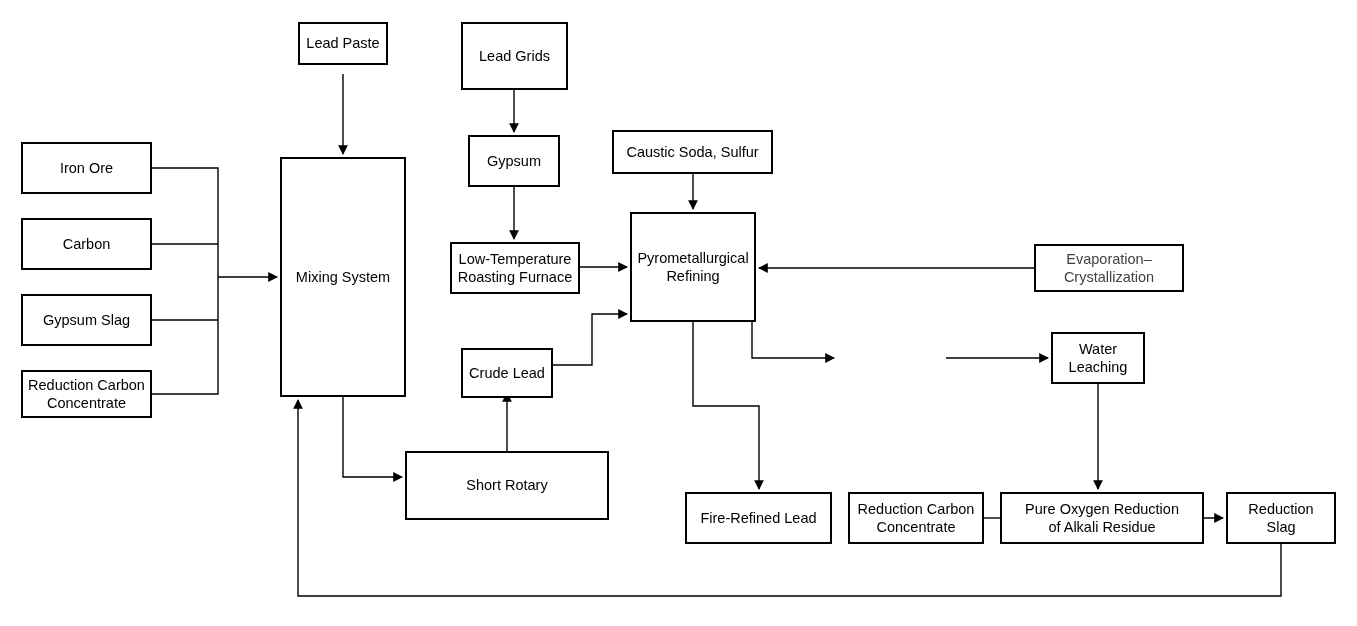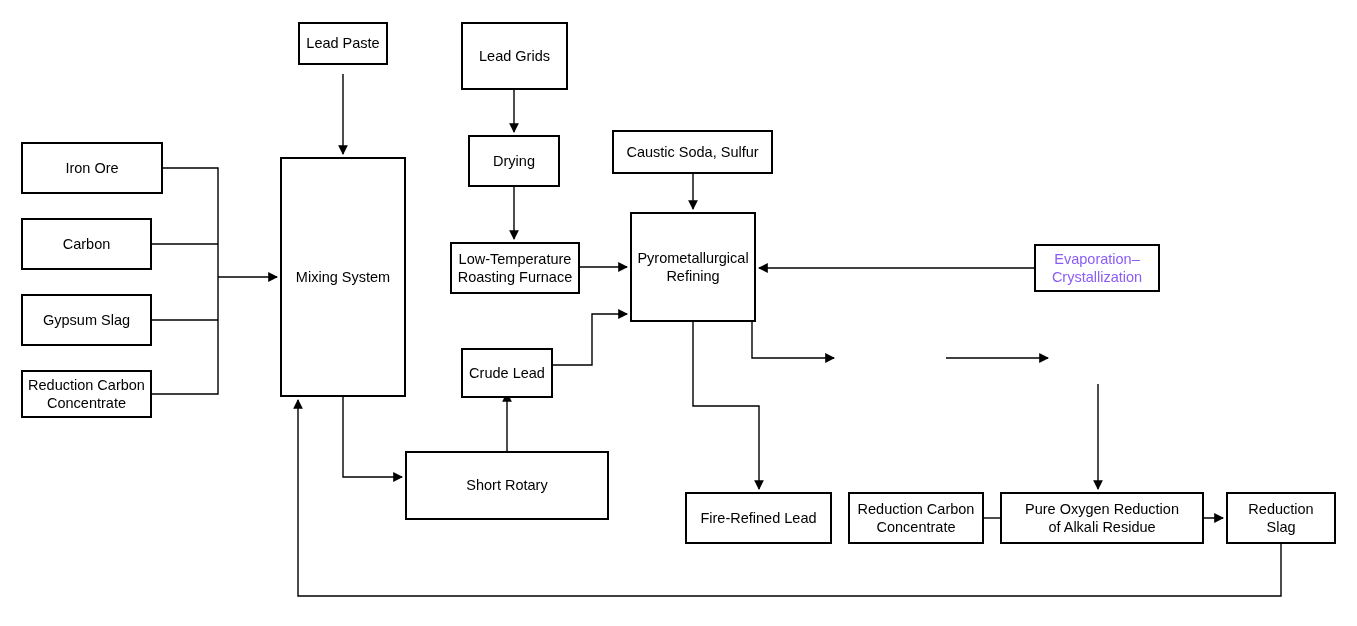--- a/index.html
+++ b/index.html
@@ -87,37 +87,39 @@
 
       <path d="M 984 518 L 1009 518" marker-end="url(#arrow)"></path>
 
       <path d="M 1184 518 L 1223 518" marker-end="url(#arrow)"></path>
 
       <path d="M 1281 544 L 1281 596 L 298 596 L 298 400" marker-end="url(#arrow)"></path>
 
     </g>
   </svg>
 
-  <div class="node" style="left: 21px; top: 142px; width: 142px; height: 52px; border-color: rgb(0, 0, 0); background: rgb(255, 255, 255); color: rgb(0, 0, 0);">Iron Ore</div>
+  <div class="node" style="left: 21px; top: 142px; width: 131px; height: 52px; border-color: rgb(0, 0, 0); background: rgb(255, 255, 255); color: rgb(0, 0, 0);">Iron Ore</div>
   <div class="node" style="left: 21px; top: 218px; width: 131px; height: 52px; border-color: rgb(0, 0, 0); background: rgb(255, 255, 255); color: rgb(0, 0, 0);">Carbon</div>
   <div class="node" style="left: 21px; top: 294px; width: 131px; height: 52px; border-color: rgb(0, 0, 0); background: rgb(255, 255, 255); color: rgb(0, 0, 0);">Gypsum Slag</div>
   <div class="node" style="left: 21px; top: 370px; width: 131px; height: 48px; border-color: rgb(0, 0, 0); background: rgb(255, 255, 255); color: rgb(0, 0, 0);">Reduction Carbon
 Concentrate</div>
   <div class="node" style="left: 298px; top: 22px; width: 90px; height: 43px; border-color: rgb(0, 0, 0); background: rgb(255, 255, 255); color: rgb(0, 0, 0);">Lead Paste</div>
   <div class="node" style="left: 461px; top: 22px; width: 107px; height: 68px; border-color: rgb(0, 0, 0); background: rgb(255, 255, 255); color: rgb(0, 0, 0);">Lead Grids</div>
   <div class="node" style="left: 280px; top: 157px; width: 126px; height: 240px; border-color: rgb(0, 0, 0); background: rgb(255, 255, 255); color: rgb(0, 0, 0);">Mixing System</div>
-  <div class="node" style="left: 468px; top: 135px; width: 92px; height: 52px; border-color: rgb(0, 0, 0); background: rgb(255, 255, 255); color: rgb(0, 0, 0);">Drying</div>
+  <div class="node" style="left: 468px; top: 135px; width: 92px; height: 52px; border-color: rgb(0, 0, 0); background: rgb(255, 255, 255); color: rgb(0, 0, 0);">Gypsum</div>
   <div class="node" style="left: 450px; top: 242px; width: 130px; height: 52px; border-color: rgb(0, 0, 0); background: rgb(255, 255, 255); color: rgb(0, 0, 0);">Low-Temperature
 Roasting Furnace</div>
   <div class="node" style="left: 612px; top: 130px; width: 161px; height: 44px; border-color: rgb(0, 0, 0); background: rgb(255, 255, 255); color: rgb(0, 0, 0);">Caustic Soda, Sulfur</div>
   <div class="node" style="left: 630px; top: 212px; width: 126px; height: 110px; border-color: rgb(0, 0, 0); background: rgb(255, 255, 255); color: rgb(0, 0, 0);">Pyrometallurgical
 Refining</div>
-  <div class="node" style="left: 1034px; top: 244px; width: 126px; height: 48px; border-color: rgb(0, 0, 0); background: rgb(255, 255, 255); color: #8b5cf6;">Evaporation–
+  <div class="node" style="left: 1034px; top: 244px; width: 150px; height: 48px; border-color: rgb(0, 0, 0); background: rgb(255, 255, 255); color: #404040;">Evaporation–
 Crystallization</div>
   <div class="node" style="left: 461px; top: 340px; width: 92px; height: 50px; border-color: rgb(0, 0, 0); background: rgb(255, 255, 255); color: rgb(0, 0, 0); margin-top: 8px;">Crude Lead</div>
+  <div class="node" style="left: 1051px; top: 332px; width: 94px; height: 52px; border-color: rgb(0, 0, 0); background: rgb(255, 255, 255); color: rgb(0, 0, 0);">Water
+Leaching</div>
   <div class="node" style="left: 405px; top: 451px; width: 204px; height: 69px; border-color: rgb(0, 0, 0); background: rgb(255, 255, 255); color: rgb(0, 0, 0);">Short Rotary</div>
   <div class="node" style="left: 685px; top: 492px; width: 147px; height: 52px; border-color: rgb(0, 0, 0); background: rgb(255, 255, 255); color: rgb(0, 0, 0);">Fire-Refined Lead</div>
   <div class="node" style="left: 848px; top: 492px; width: 136px; height: 52px; border-color: rgb(0, 0, 0); background: rgb(255, 255, 255); color: rgb(0, 0, 0);">Reduction Carbon
 Concentrate</div>
   <div class="node" style="left: 960px; top: 492px; width: 204px; height: 52px; border-color: rgb(0, 0, 0); background: rgb(255, 255, 255); color: rgb(0, 0, 0); margin-left: 40px;">Pure Oxygen Reduction
 of Alkali Residue</div>
   <div class="node" style="left: 1226px; top: 492px; width: 110px; height: 52px; border-color: rgb(0, 0, 0); background: rgb(255, 255, 255); color: rgb(0, 0, 0);">Reduction Slag</div>
 
 </div>
 

